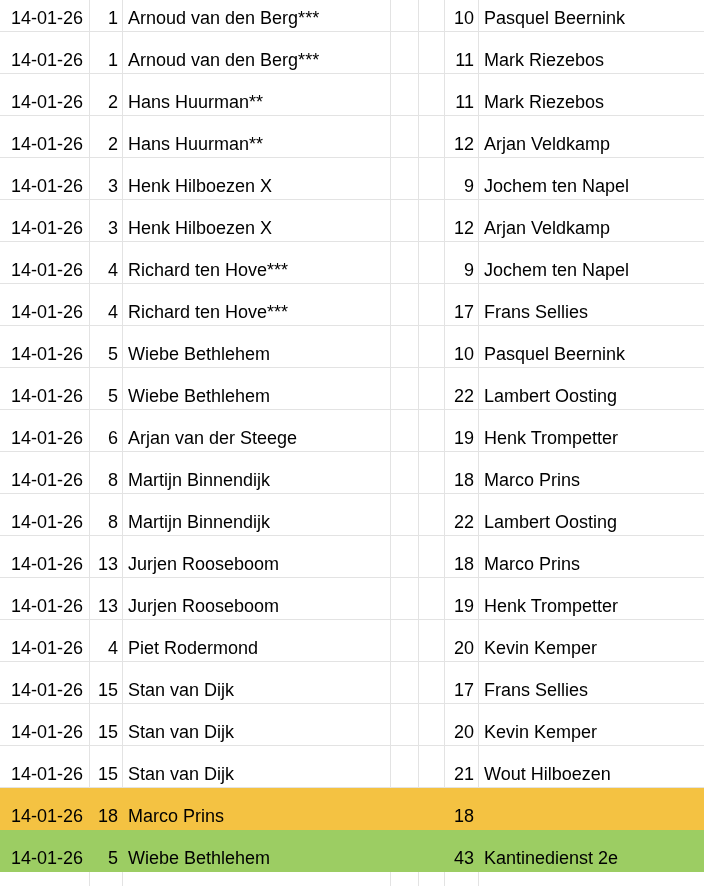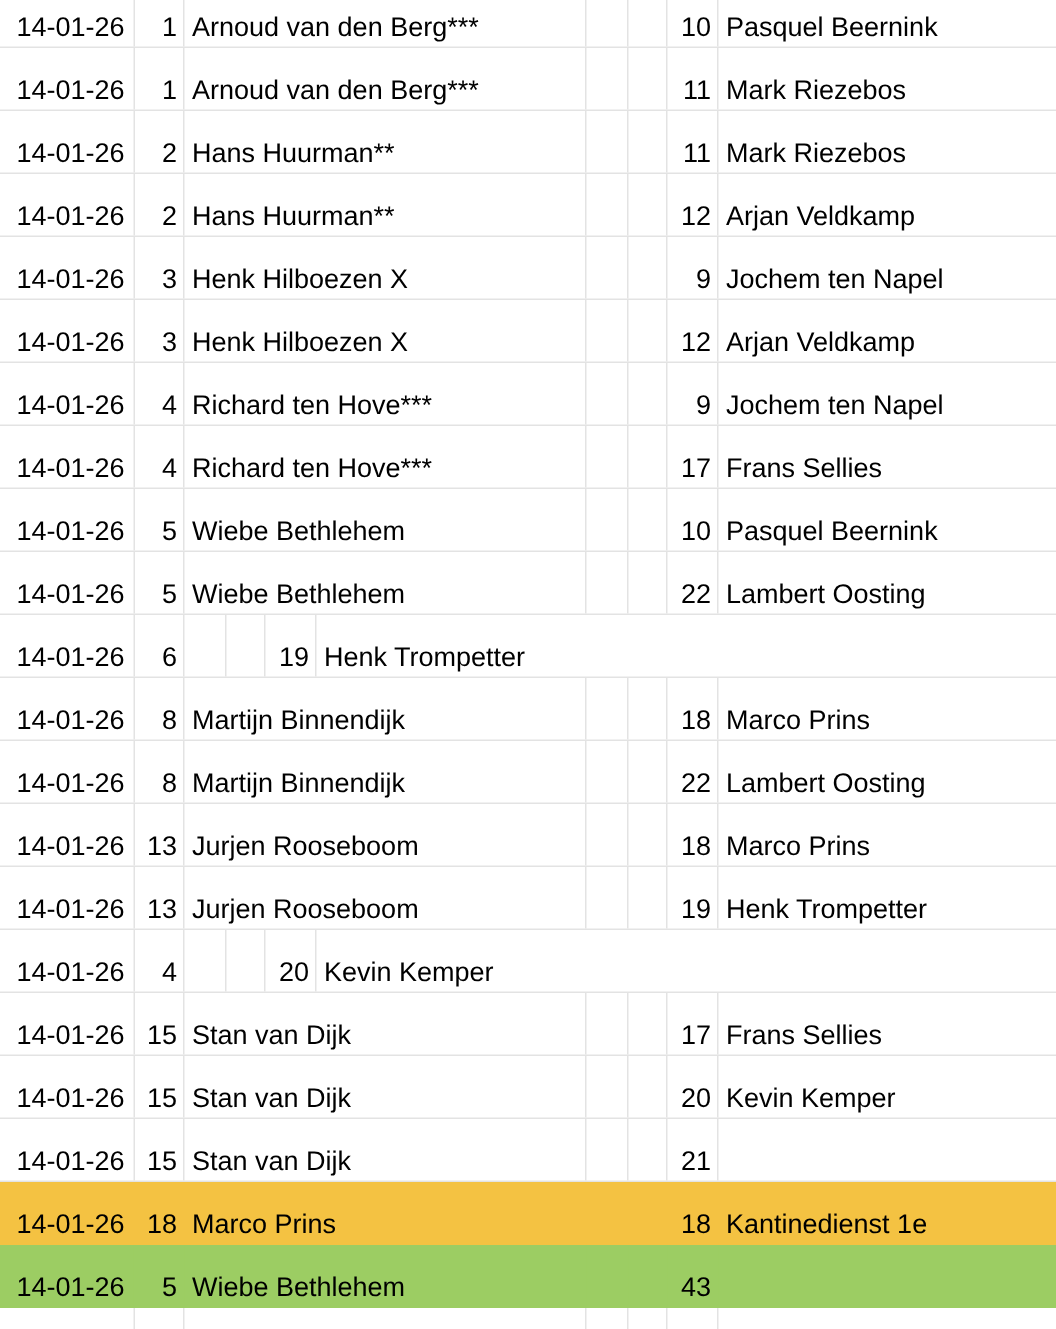--- a/index.html
+++ b/index.html
@@ -147,20 +147,21 @@
     <div class="cell colB">5</div>
     <div class="cell colC">Wiebe Bethlehem</div>
     <div class="cell colD"></div>
     <div class="cell colE"></div>
     <div class="cell colF">22</div>
     <div class="cell colG">Lambert Oosting</div>
   </div>
     <div class="row">
     <div class="cell colA">14-01-26</div>
     <div class="cell colB">6</div>
+    <div class="cell colC">Arjan van der Steege</div>
     <div class="cell colD"></div>
     <div class="cell colE"></div>
     <div class="cell colF">19</div>
     <div class="cell colG">Henk Trompetter</div>
   </div>
     <div class="row">
     <div class="cell colA">14-01-26</div>
     <div class="cell colB">8</div>
     <div class="cell colC">Martijn Binnendijk</div>
     <div class="cell colD"></div>
@@ -191,20 +192,21 @@
     <div class="cell colB">13</div>
     <div class="cell colC">Jurjen Rooseboom</div>
     <div class="cell colD"></div>
     <div class="cell colE"></div>
     <div class="cell colF">19</div>
     <div class="cell colG">Henk Trompetter</div>
   </div>
     <div class="row">
     <div class="cell colA">14-01-26</div>
     <div class="cell colB">4</div>
+    <div class="cell colC">Piet Rodermond</div>
     <div class="cell colD"></div>
     <div class="cell colE"></div>
     <div class="cell colF">20</div>
     <div class="cell colG">Kevin Kemper</div>
   </div>
     <div class="row">
     <div class="cell colA">14-01-26</div>
     <div class="cell colB">15</div>
     <div class="cell colC">Stan van Dijk</div>
     <div class="cell colD"></div>
@@ -221,37 +223,38 @@
     <div class="cell colF">20</div>
     <div class="cell colG">Kevin Kemper</div>
   </div>
     <div class="row">
     <div class="cell colA">14-01-26</div>
     <div class="cell colB">15</div>
     <div class="cell colC">Stan van Dijk</div>
     <div class="cell colD"></div>
     <div class="cell colE"></div>
     <div class="cell colF">21</div>
+    <div class="cell colG">Wout Hilboezen</div>
   </div>
     <div class="row yellow">
     <div class="cell colA">14-01-26</div>
     <div class="cell colB">18</div>
     <div class="cell colC">Marco Prins</div>
     <div class="cell colD"></div>
     <div class="cell colE"></div>
     <div class="cell colF">18</div>
-    <div class="cell colG">Kantinedienst 1e</div>
   </div>
     <div class="row green">
     <div class="cell colA">14-01-26</div>
     <div class="cell colB">5</div>
     <div class="cell colC">Wiebe Bethlehem</div>
     <div class="cell colD"></div>
     <div class="cell colE"></div>
     <div class="cell colF">43</div>
+    <div class="cell colG">Kantinedienst 2e</div>
   </div>
     <div class="row">
     <div class="cell colA"></div>
     <div class="cell colB"></div>
     <div class="cell colC"></div>
     <div class="cell colD"></div>
     <div class="cell colE"></div>
     <div class="cell colF"></div>
     <div class="cell colG"></div>
   </div>

